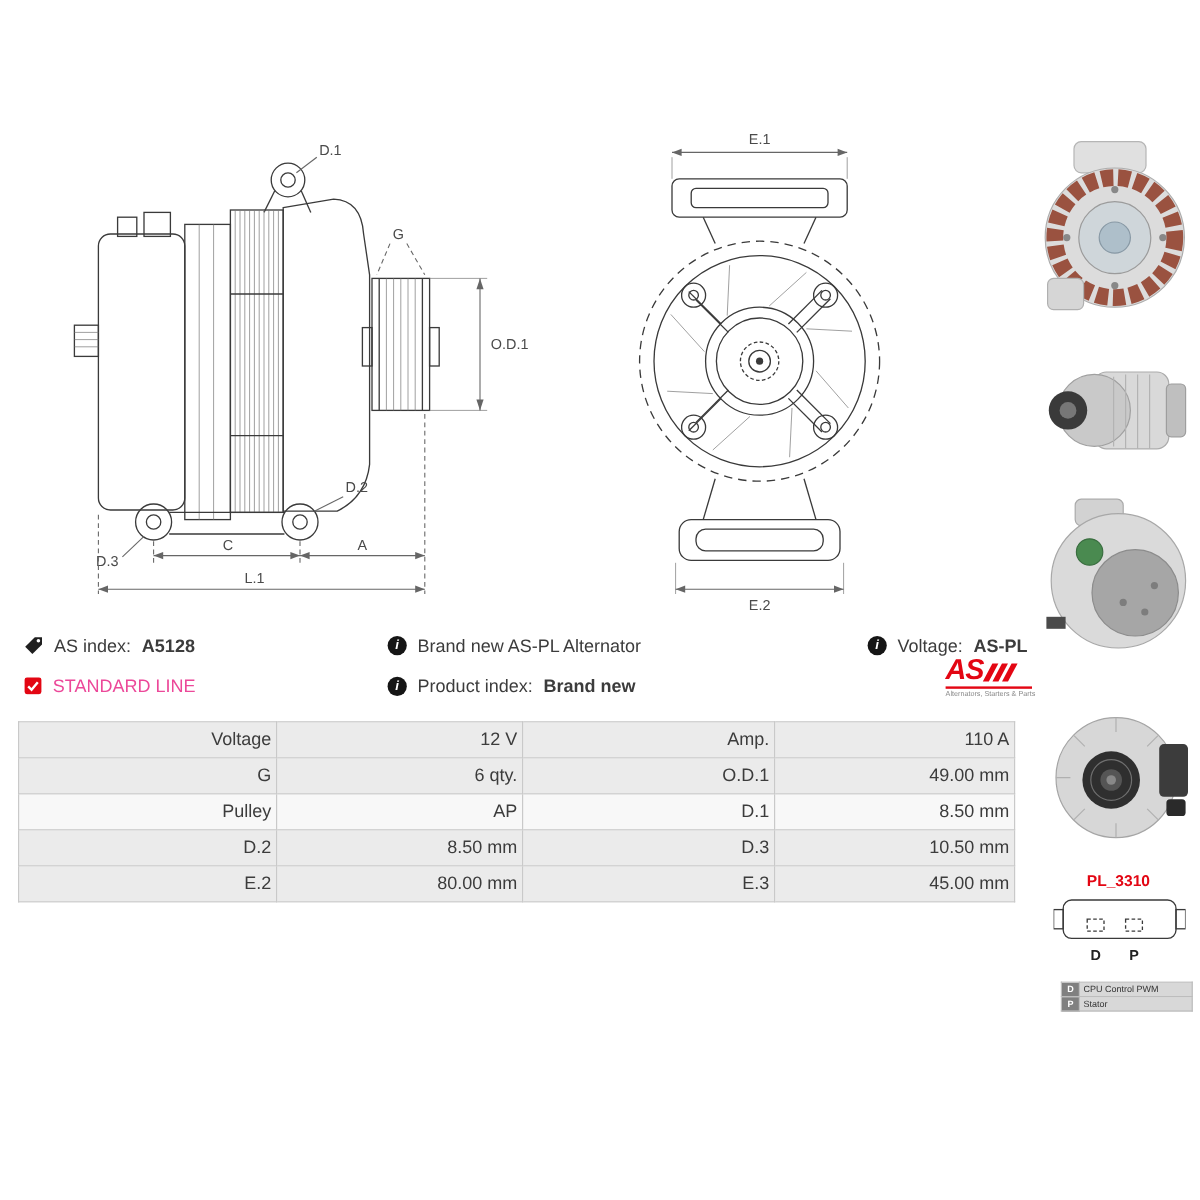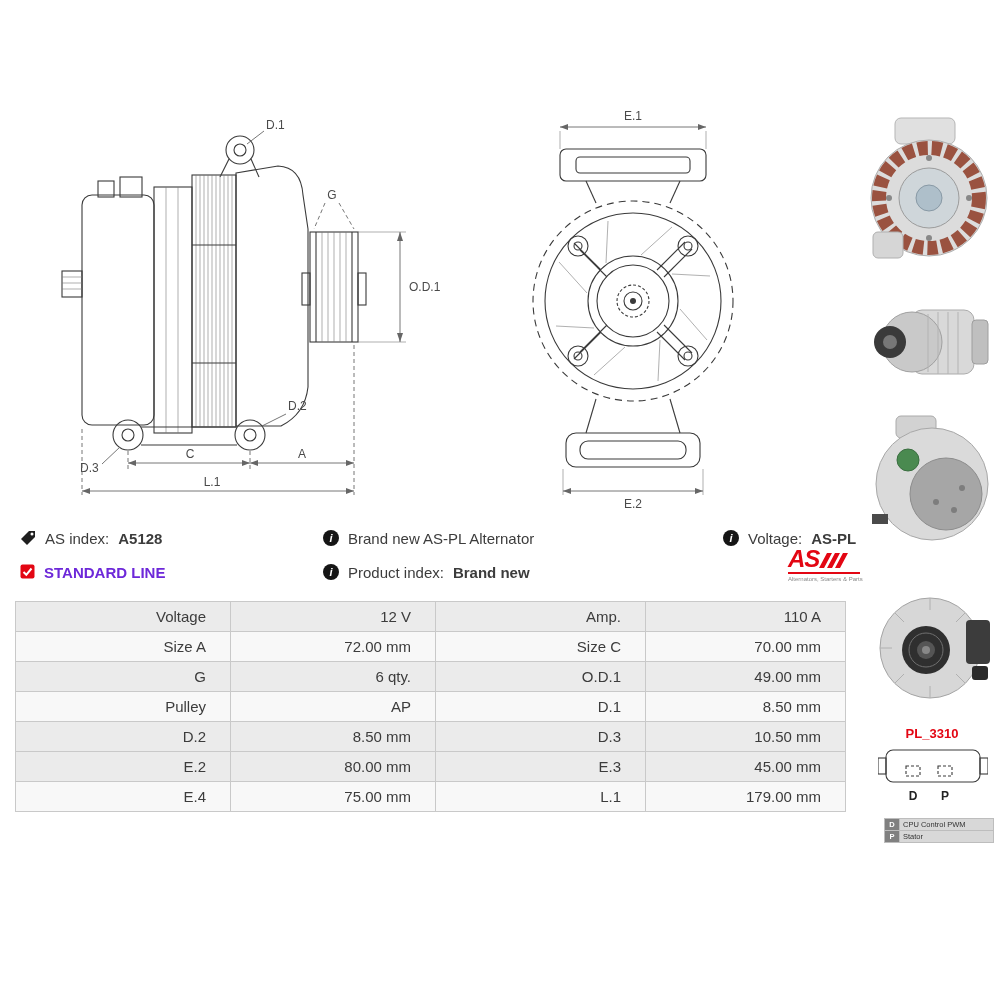--- a/index.html
+++ b/index.html
@@ -13,36 +13,36 @@
   .dim{stroke:#666;stroke-width:0.9;fill:none}
   .dashed{stroke-dasharray:4 3}
   .dash2{stroke-dasharray:7 5}
   .dash3{stroke-dasharray:3 2}
   .arrow{fill:#666;stroke:none}
   svg text{font-family:"Liberation Sans",sans-serif;font-size:12px;fill:#4a4a4a}
 
   
   .info-item{position:absolute;display:flex;gap:9px;font-size:15px;white-space:nowrap}
   .info-item .val{font-weight:bold}
-  .red-bold{color:#6d28d9;font-weight:bold}
+  .red-bold{color:#ec4899;font-weight:normal}
   .info-icon{display:inline-block;width:16px;height:16px;border-radius:50%;background:#151515;color:#fff;
              font-size:11px;font-weight:bold;line-height:16px;text-align:center;font-style:italic}
 
   
   .logo{position:absolute;left:788px;top:548px;width:72px}
   .logo-row{display:flex;align-items:flex-end}
   .logo-as{color:#e30613;font-weight:bold;font-style:italic;font-size:24px;line-height:22px;letter-spacing:-1px}
   .logo-stripes{display:flex;gap:3px;margin-left:4px;margin-bottom:2px}
   .logo-stripe{width:5px;height:15px;background:#e30613;transform:skewX(-28deg)}
   .logo-rule{height:2px;background:#e30613;margin-top:2px}
   .logo-tagline{font-size:6px;color:#8a8a8a;margin-top:2px;white-space:nowrap}
 
   
   .spec-table{position:absolute;left:15px;top:601px;width:830px;border-collapse:collapse;font-size:15px;table-layout:fixed}
-  .spec-table td{border:1px solid #c9c9c9;height:30px;padding:0 24px;text-align:right;overflow:hidden;white-space:nowrap}
+  .spec-table td{border:1px solid #c9c9c9;height:30px;padding:0 4px;text-align:right;overflow:hidden;white-space:nowrap}
   .spec-table tr.odd td{background:#ebebeb}
   .spec-table tr.even td{background:#f8f8f8}
   .spec-table td.empty{background:#ffffff}
 
   
   .photo{position:absolute}
   .plug-title{position:absolute;left:868px;top:726px;width:128px;text-align:center;color:#e30613;font-weight:bold;font-size:13px}
   .legend-table{position:absolute;left:884px;top:818px;width:110px;border-collapse:collapse;font-size:7.5px}
   .legend-table td{border:1px solid #bdbdbd;height:12px;padding:0 3px}
   .legend-table td.pin{width:15px;background:#808080;color:#fff;font-weight:bold;text-align:center}
@@ -336,26 +336,20 @@
       <col style="width:210px">
       <col style="width:200px">
   </colgroup>
   <tbody>
       <tr class="odd">
         <td>Voltage</td>
         <td>12 V</td>
         <td>Amp.</td>
         <td>110 A</td>
       </tr>
-      <tr class="even">
-        <td>Size A</td>
-        <td>72.00 mm</td>
-        <td>Size C</td>
-        <td>70.00 mm</td>
-      </tr>
       <tr class="odd">
         <td>G</td>
         <td>6 qty.</td>
         <td>O.D.1</td>
         <td>49.00 mm</td>
       </tr>
       <tr class="even">
         <td>Pulley</td>
         <td>AP</td>
         <td>D.1</td>
@@ -366,20 +360,14 @@
         <td>8.50 mm</td>
         <td>D.3</td>
         <td>10.50 mm</td>
       </tr>
       <tr class="odd">
         <td>E.2</td>
         <td>80.00 mm</td>
         <td>E.3</td>
         <td>45.00 mm</td>
       </tr>
-      <tr class="even">
-        <td>E.4</td>
-        <td>75.00 mm</td>
-        <td>L.1</td>
-        <td>179.00 mm</td>
-      </tr>
     </tbody>
 </table>
 
 </body></html>

